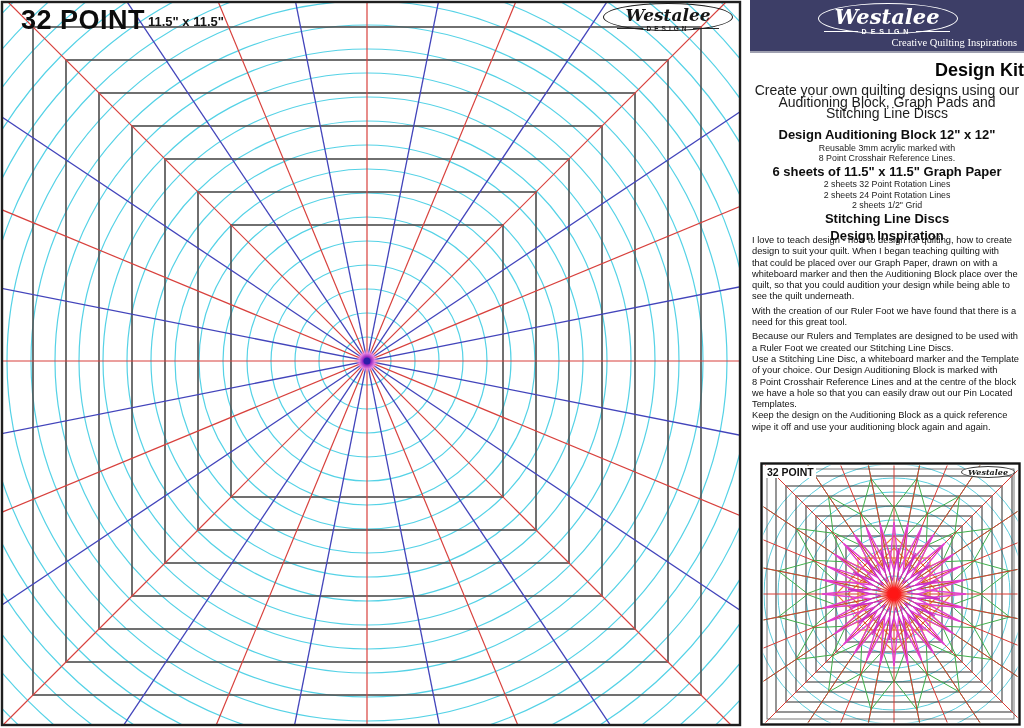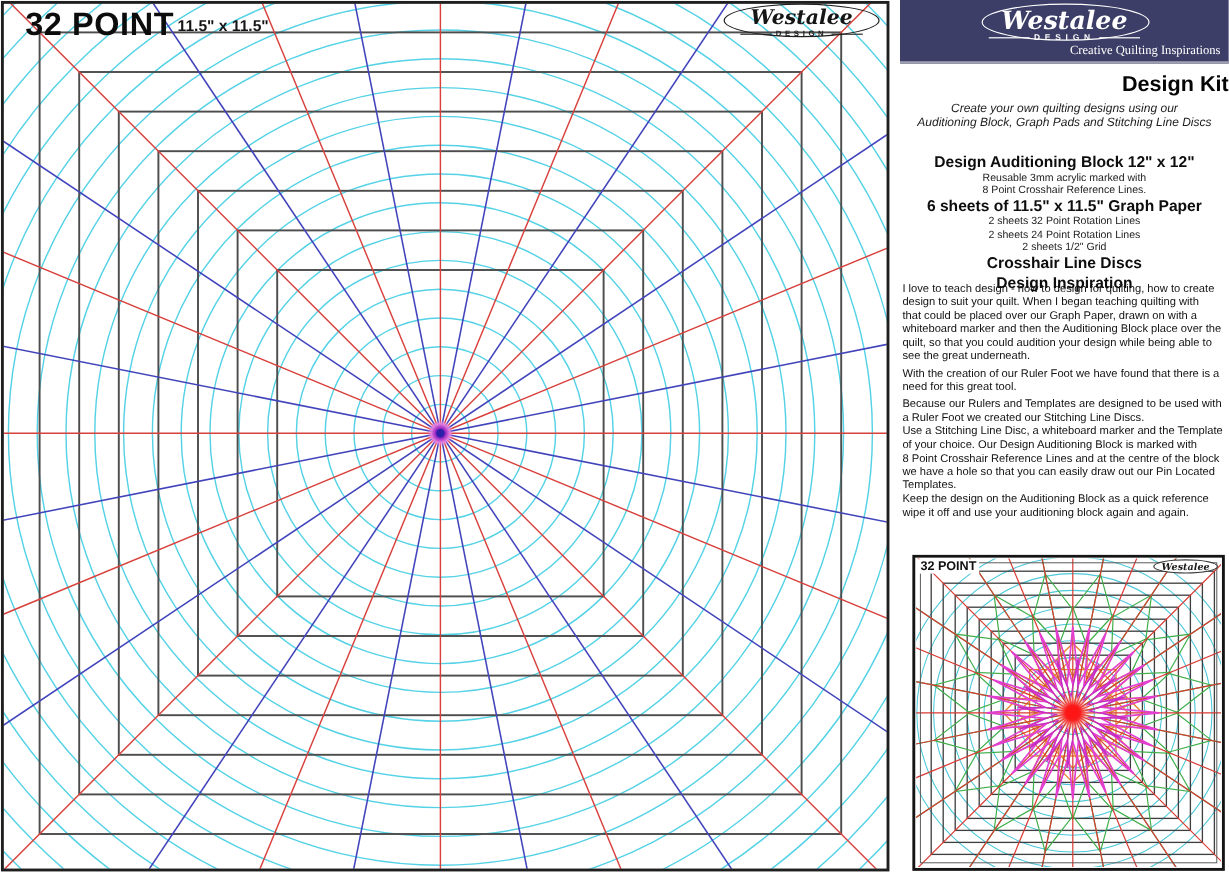--- a/index.html
+++ b/index.html
@@ -43,21 +43,21 @@
     font-size:21px;line-height:31px;color:#ffffff;
   }
   .banner-logo .design-row .rule{background:#ffffff;width:34px;}
   .banner-logo .design-row .txt{color:#ffffff;font-size:7px;letter-spacing:4px;}
   .tagline{position:absolute;right:7px;bottom:3px;font-size:10.5px;color:#ffffff;white-space:nowrap;font-family:Liberation Serif, serif;}
   .kit-title{
     position:absolute;top:60px;left:0;width:100%;margin:0;text-align:right;
     font-size:18px;font-weight:bold;color:#050505;
   }
   .kit-sub{position:absolute;top:85px;left:0;width:100%;text-align:center;
-    font-size:10px;line-height:11.6px;color:#1c1c1c;font-style:italic;}
+    font-size:14px;line-height:11.6px;color:#1c1c1c;}
   .products{position:absolute;top:126px;left:0;width:100%;text-align:center;color:#0d0d0d;}
   .products h2{font-size:13px;line-height:15.5px;margin:1px 0 0;font-weight:bold;white-space:nowrap;}
   .plines div{font-size:8.8px;line-height:10.2px;color:#222;}
   .paras{
     position:absolute;top:235px;left:2px;width:270px;text-align:left;
     font-size:9.3px;line-height:11.3px;color:#121212;
   }
   .para{margin-bottom:3px;}
   .para div{min-height:11.3px;}
   
@@ -179,32 +179,32 @@
     <div class="plines">
         <div>Reusable 3mm acrylic marked with</div>
         <div>8 Point Crosshair Reference Lines.</div>
       </div>
     <h2>6 sheets of 11.5" x 11.5" Graph Paper</h2>
     <div class="plines">
         <div>2 sheets 32 Point Rotation Lines</div>
         <div>2 sheets 24 Point Rotation Lines</div>
         <div>2 sheets 1/2" Grid</div>
       </div>
-    <h2>Crosshair Line Discs</h2>
+    <h2>Stitching Line Discs</h2>
     <h2>Design Inspiration</h2>
   </div>
 
   <div class="paras">
     <div class="para">
         <div>I love to teach design - how to design for quilting, how to create</div>
         <div>design to suit your quilt.  When I began teaching quilting with</div>
         <div>that could be placed over our Graph Paper, drawn on with a</div>
         <div>whiteboard marker and then the Auditioning Block place over the</div>
         <div>quilt, so that you could audition your design while being able to</div>
-        <div>see the great underneath.</div>
+        <div>see the quilt underneath.</div>
       </div>
     <div class="para">
         <div>With the creation of our Ruler Foot we have found that there is a</div>
         <div>need for this great tool.</div>
       </div>
     <div class="para">
         <div>Because our Rulers and Templates are designed to be used with</div>
         <div>a Ruler Foot we created our Stitching Line Discs.</div>
         <div>Use a Stitching Line Disc, a whiteboard marker and the Template</div>
         <div>of your choice.  Our Design Auditioning Block is marked with</div>

